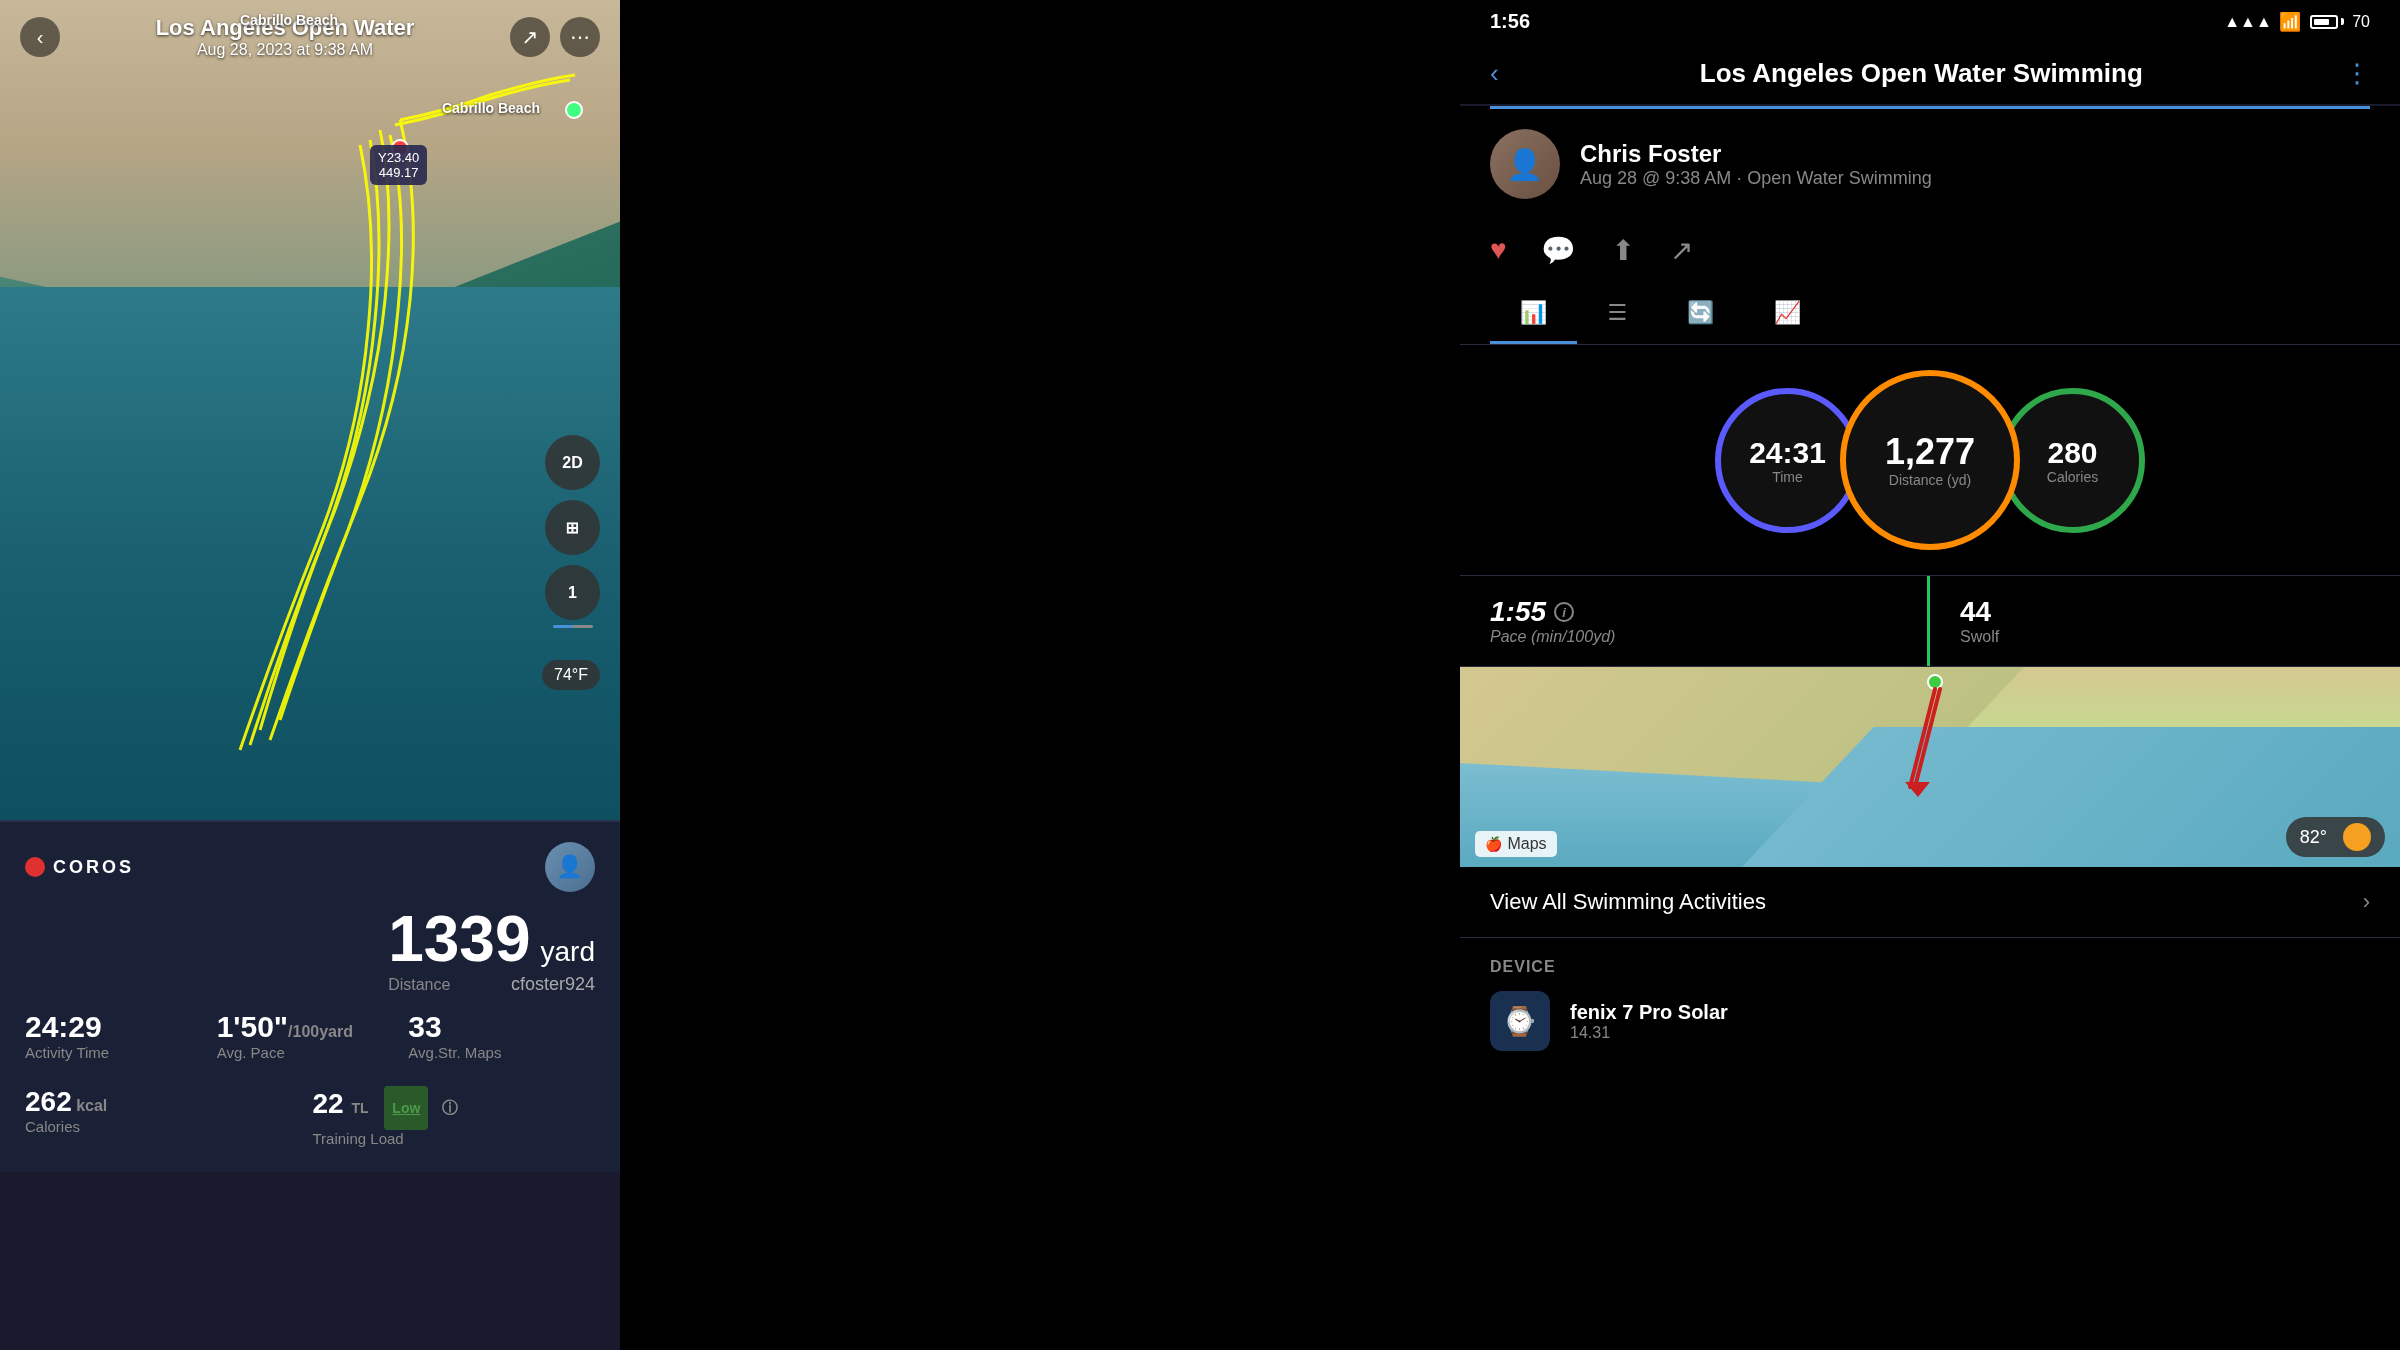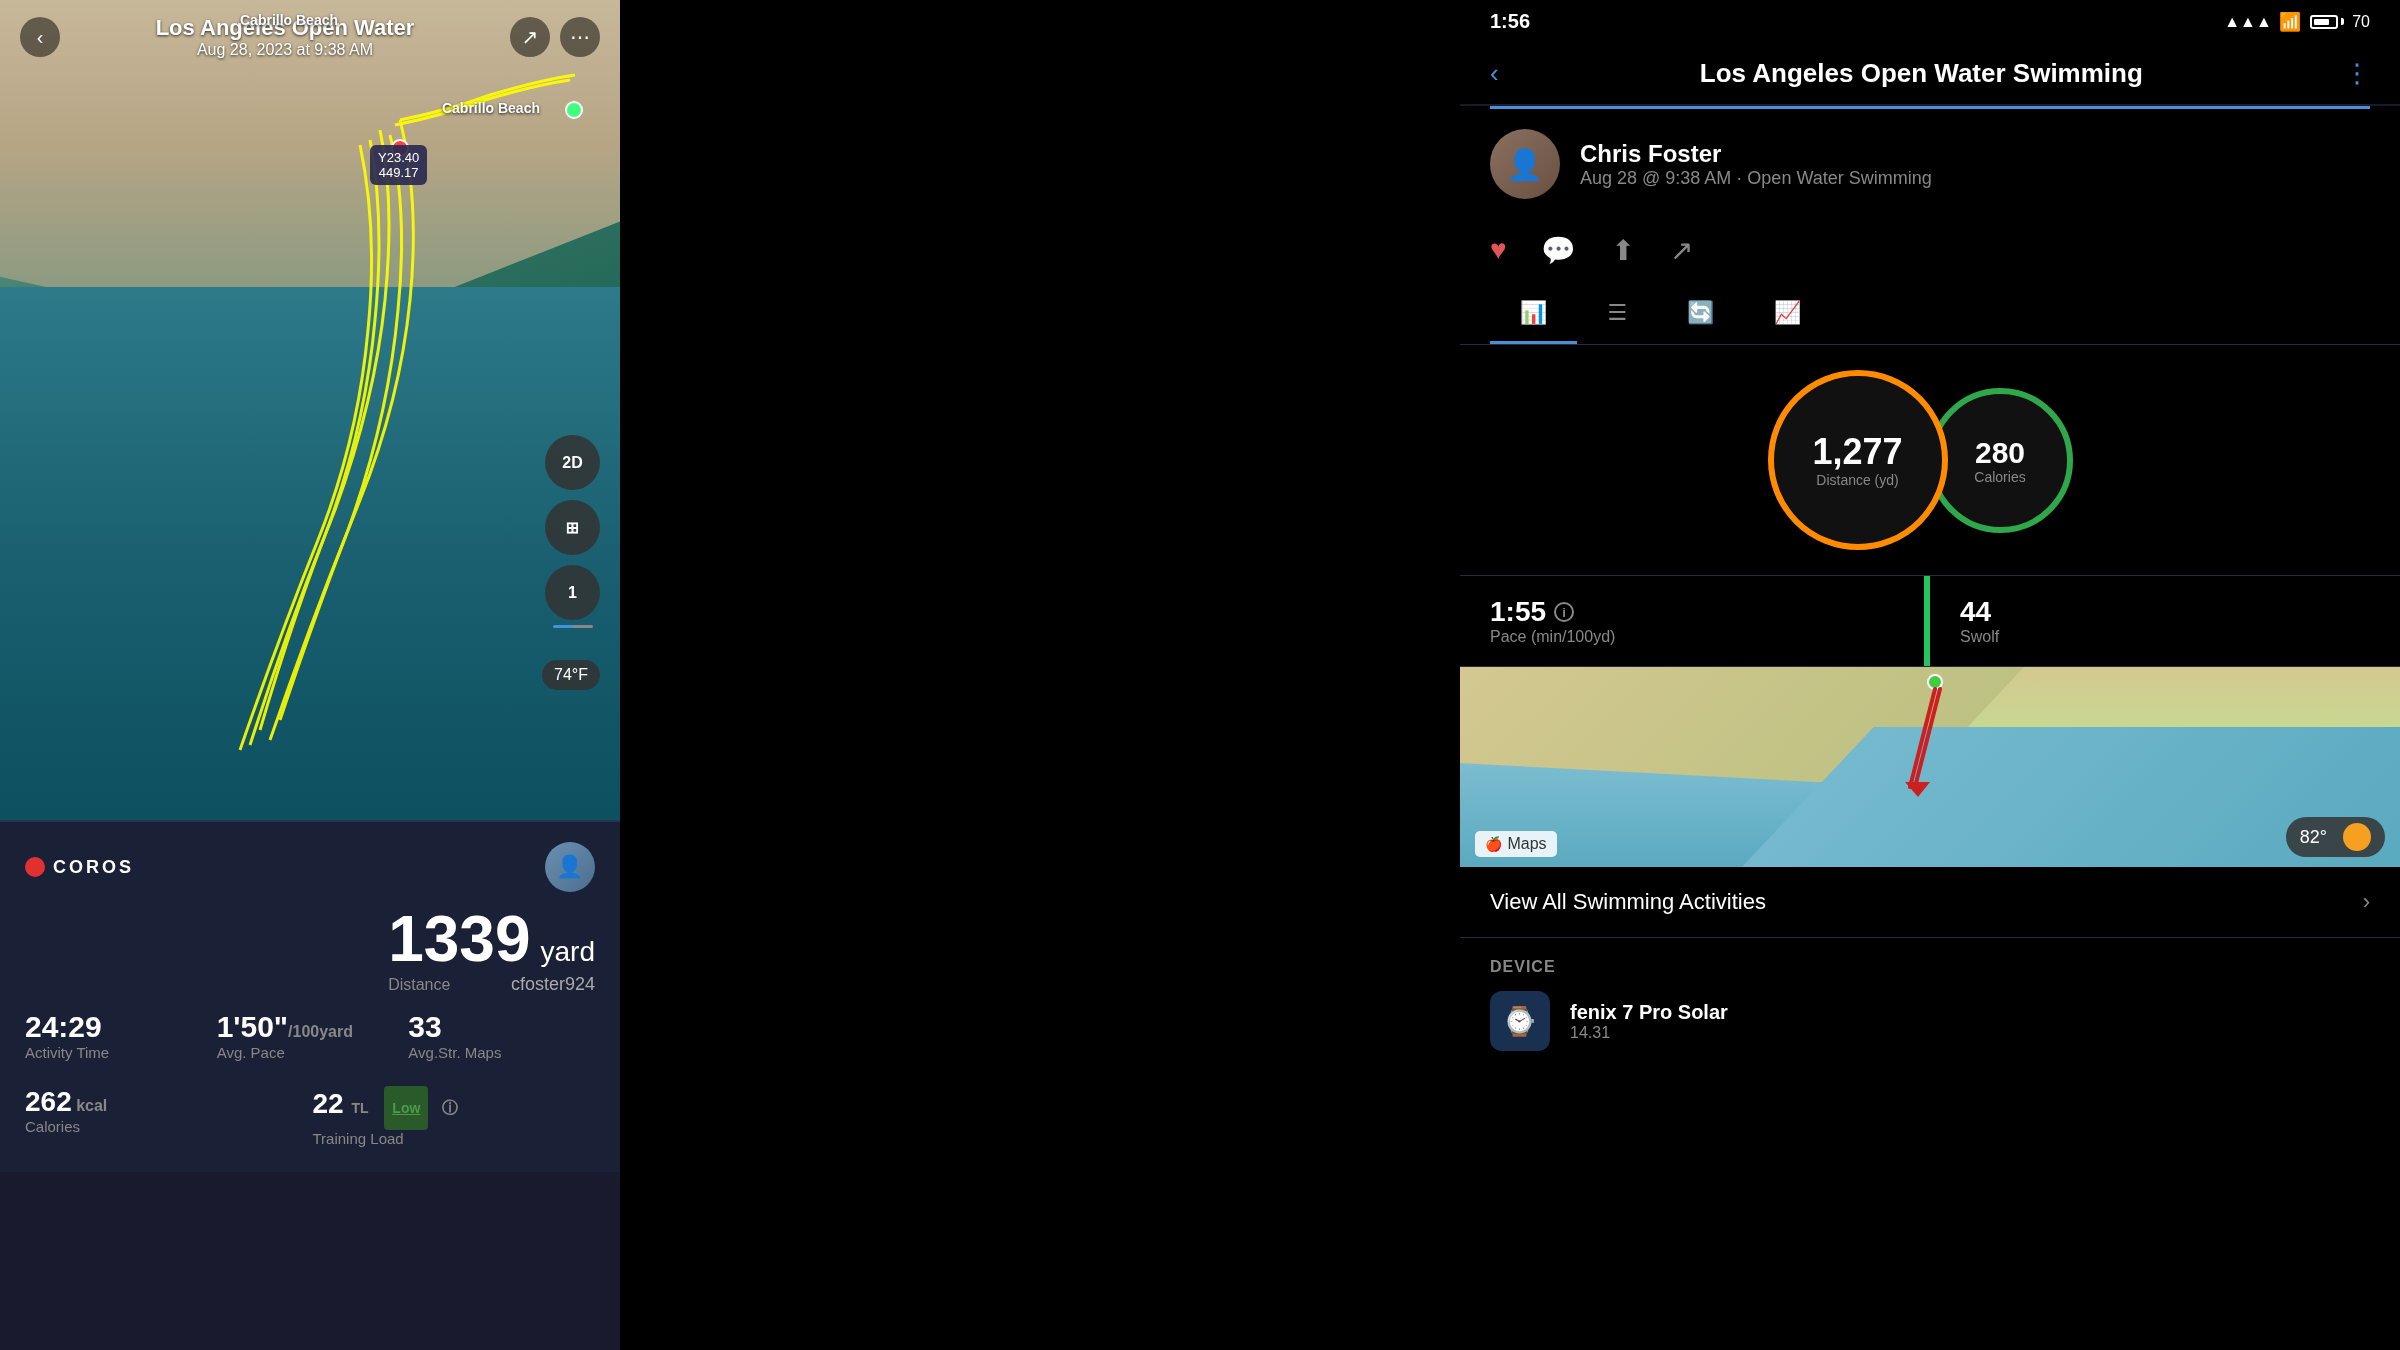--- a/index.html
+++ b/index.html
@@ -507,21 +507,22 @@
       border-top: 1px solid #2a2a3a;
       border-bottom: 1px solid #2a2a3a;
       margin: 0 0;
     }
 
     .sec-stat {
       padding: 20px 30px;
     }
 
     .sec-stat:first-child {
-      border-right: 6px solid #22c55e;
+      border-right: 3px solid #22c55e;
+      font-style: italic;
     }
 
     .sec-stat-value {
       color: #fff;
       font-size: 28px;
       font-weight: 600;
       display: flex;
       align-items: center;
       gap: 8px;
     }
@@ -880,20 +881,24 @@
   </div>
 
   <div class="tab-bar">
     <div class="tab-item active">📊</div>
     <div class="tab-item">☰</div>
     <div class="tab-item">🔄</div>
     <div class="tab-item">📈</div>
   </div>
 
   <div class="metrics-section">
+    <div class="metric-circle time-circle">
+      <div class="metric-value">24:31</div>
+      <div class="metric-label">Time</div>
+    </div>
     <div class="metric-circle distance-circle">
       <div class="metric-value" style="font-size:36px;">1,277</div>
       <div class="metric-label">Distance (yd)</div>
     </div>
     <div class="metric-circle calories-circle">
       <div class="metric-value">280</div>
       <div class="metric-label">Calories</div>
     </div>
   </div>
 

